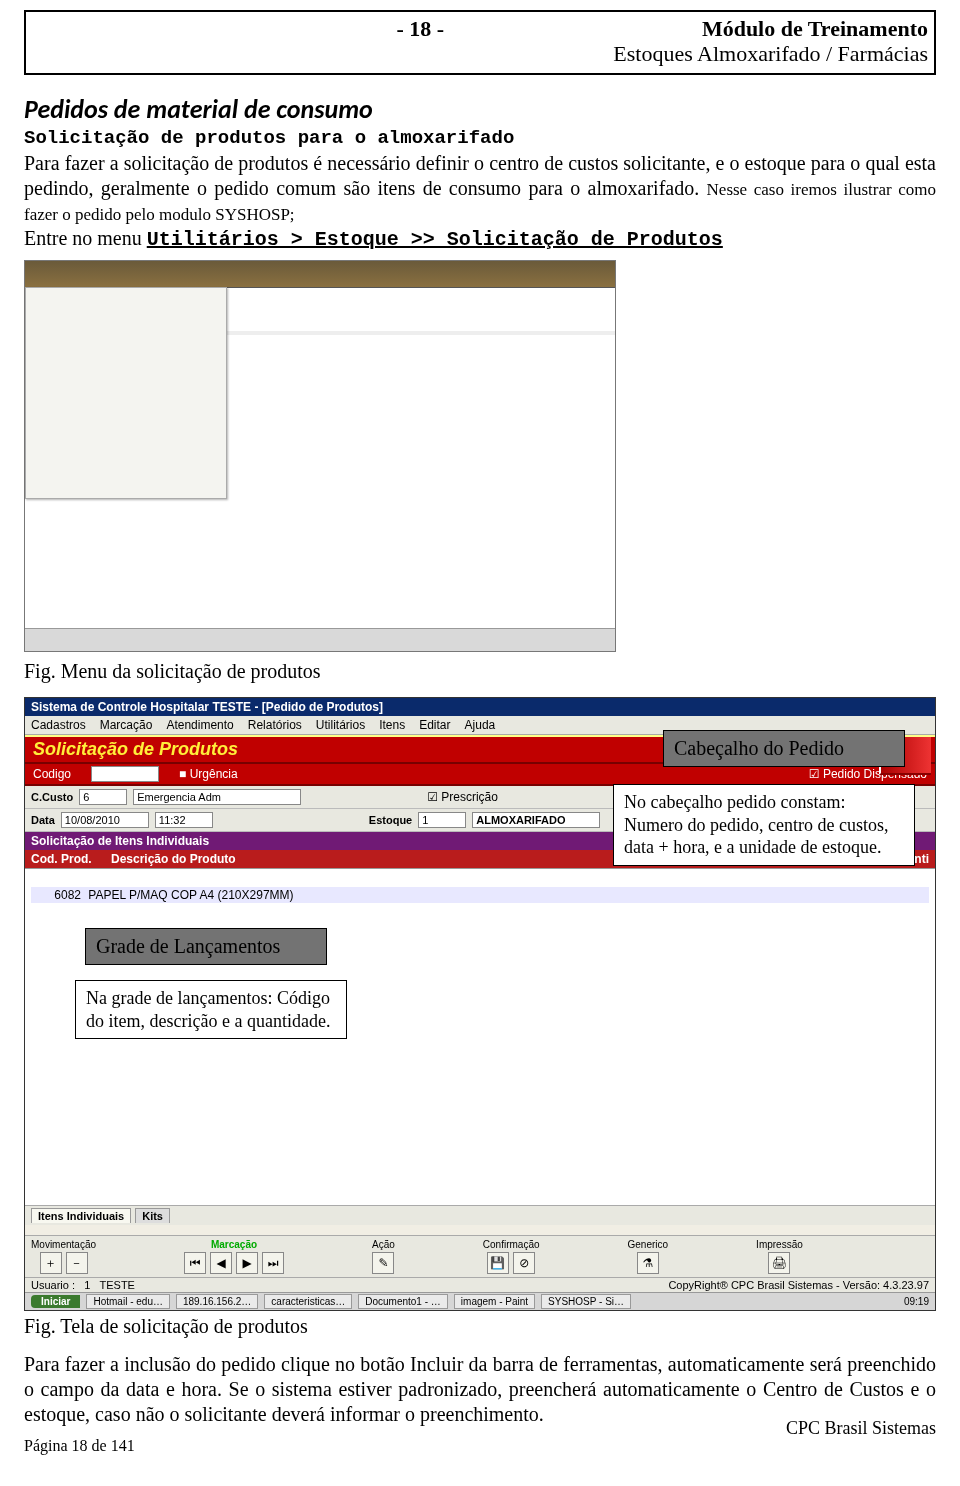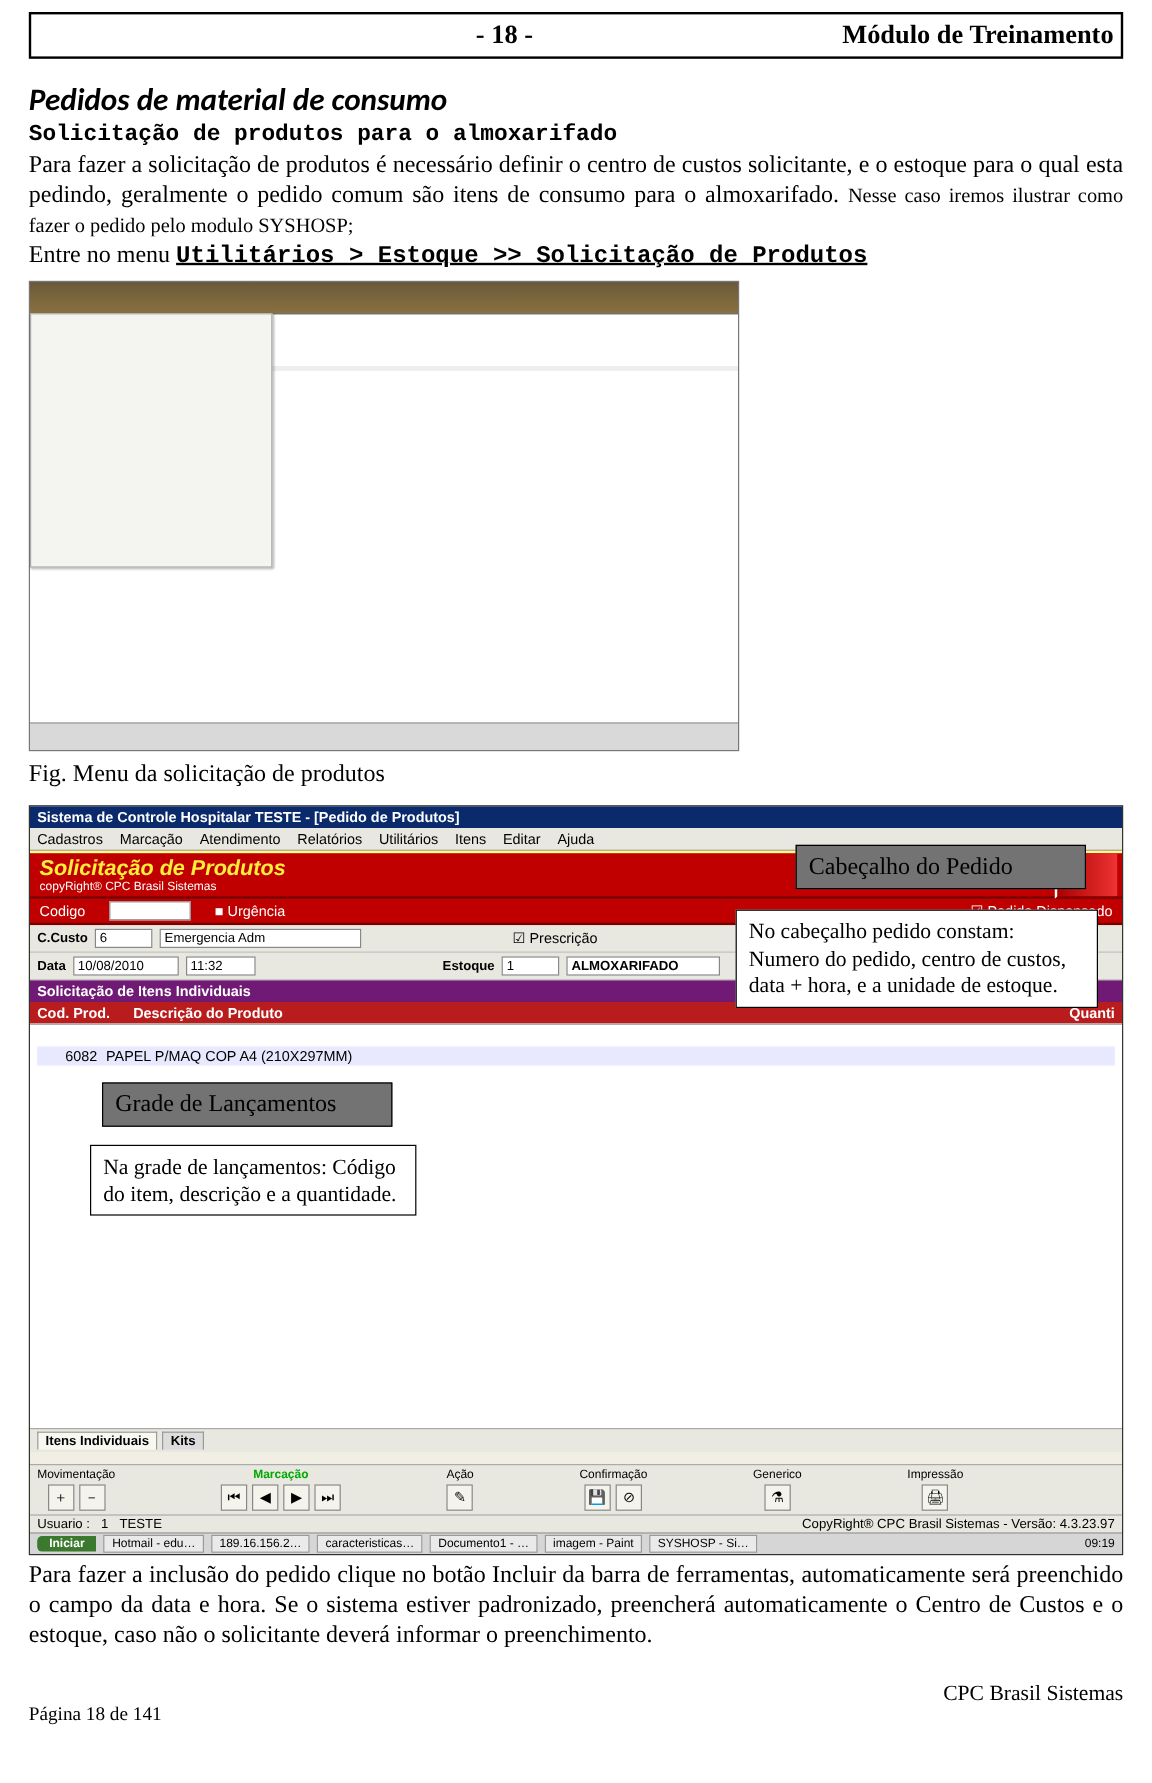--- a/index.html
+++ b/index.html
@@ -211,20 +211,21 @@
 </head>
 <body>
 
 <div class="page">
 
   <div class="header-row">
     <div class="header-top">
       <div class="page-num">- 18 -</div>
       <div class="module-title">Módulo de Treinamento</div>
     </div>
+    <div class="header-sub">Estoques Almoxarifado / Farmácias</div>
   </div>
 
   <h1 class="section">Pedidos de material de consumo</h1>
   <div class="subheading">Solicitação de produtos para o almoxarifado</div>
   <div class="body-text">
     <span>Para fazer a solicitação de produtos é necessário definir o centro de custos solicitante, e o estoque para o qual esta pedindo, geralmente o pedido comum são itens de consumo para o almoxarifado. </span>
     <span class="small-note">Nesse caso iremos ilustrar como fazer o pedido pelo modulo SYSHOSP;</span>
   </div>
   <div class="body-text">
     <span>Entre no menu </span><span class="mono-underline">Utilitários &gt; Estoque &gt;&gt; Solicitação de Produtos</span>
@@ -245,21 +246,20 @@
       <span>Atendimento</span>
       <span>Relatórios</span>
       <span>Utilitários</span>
       <span>Itens</span>
       <span>Editar</span>
       <span>Ajuda</span>
     </div>
     <div class="redbar">
       <span>Solicitação de Produtos</span>
       <div class="cpc-logo"></div>
-      <div style="font-size:10px; font-weight:normal; font-style:normal; color:#fff;">copyRight® CPC Brasil Sistemas</div>
     </div>
     <div class="redsubbar">
       <span>Codigo</span>
       <span class="inp" style="min-width:60px">3093</span>
       <span>■ <span>Urgência</span></span>
       <span style="margin-left:auto">☑ <span>Pedido Dispensado</span></span>
     </div>
     <div class="field-row">
       <span class="lab">C.Custo</span>
       <span class="inp">6</span>
@@ -345,18 +345,19 @@
       <span class="task-btn">SYSHOSP - Si…</span>
       <span style="margin-left:auto">09:19</span>
     </div>
 
     <div class="callout" style="top:32px; right:30px; width:220px;">Cabeçalho do Pedido</div>
     <div class="callout-white" style="top:86px; right:20px; width:280px;">No cabeçalho pedido constam: Numero do pedido, centro de custos, data + hora, e a unidade de estoque.</div>
     <div class="callout" style="top:230px; left:60px; width:220px;">Grade de Lançamentos</div>
     <div class="callout-white" style="top:282px; left:50px; width:250px;">Na grade de lançamentos: Código do item, descrição e a quantidade.</div>
   </div>
 
+  <div class="fig-caption">Fig. Tela de solicitação de produtos</div>
 
   <div class="body-text">Para fazer a inclusão do pedido clique no botão Incluir da barra de ferramentas, automaticamente será preenchido o campo da data e hora. Se o sistema estiver padronizado, preencherá automaticamente o Centro de Custos e o estoque, caso não o solicitante deverá informar o preenchimento.</div>
 
   <div class="foot-right">CPC Brasil Sistemas</div>
   <div class="foot-left">Página 18 de 141</div>
 </div>
 
 </body></html>

